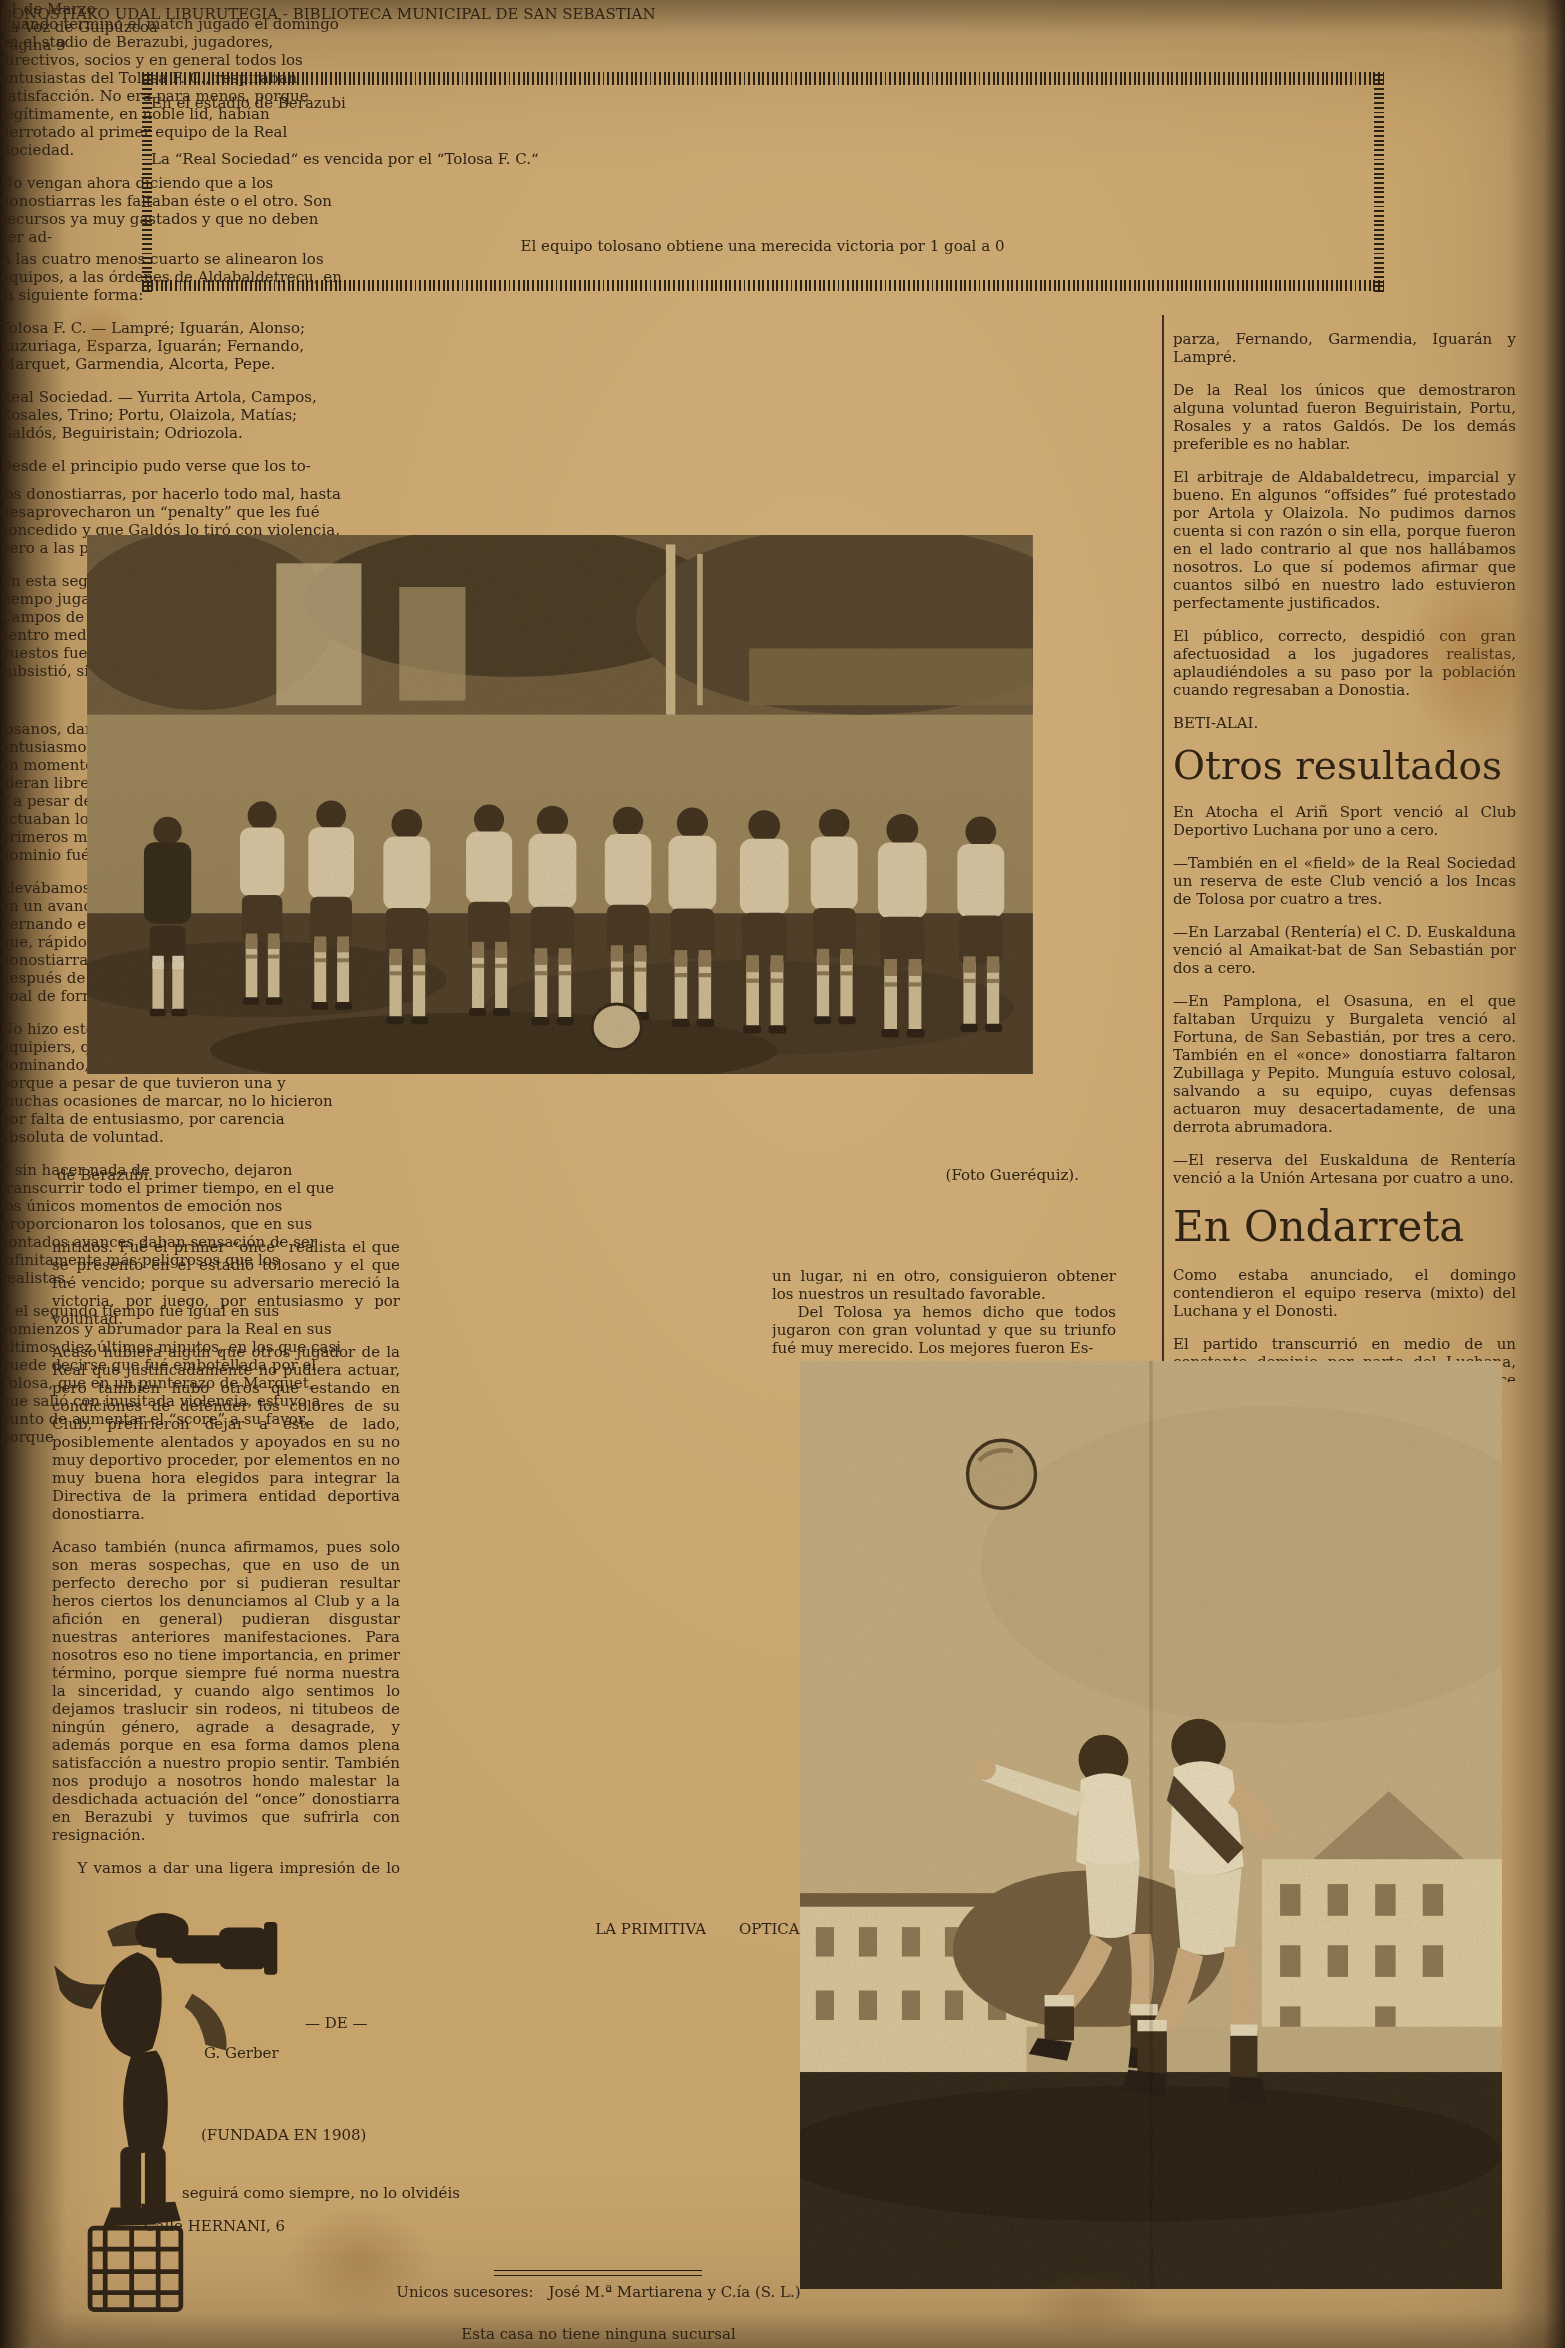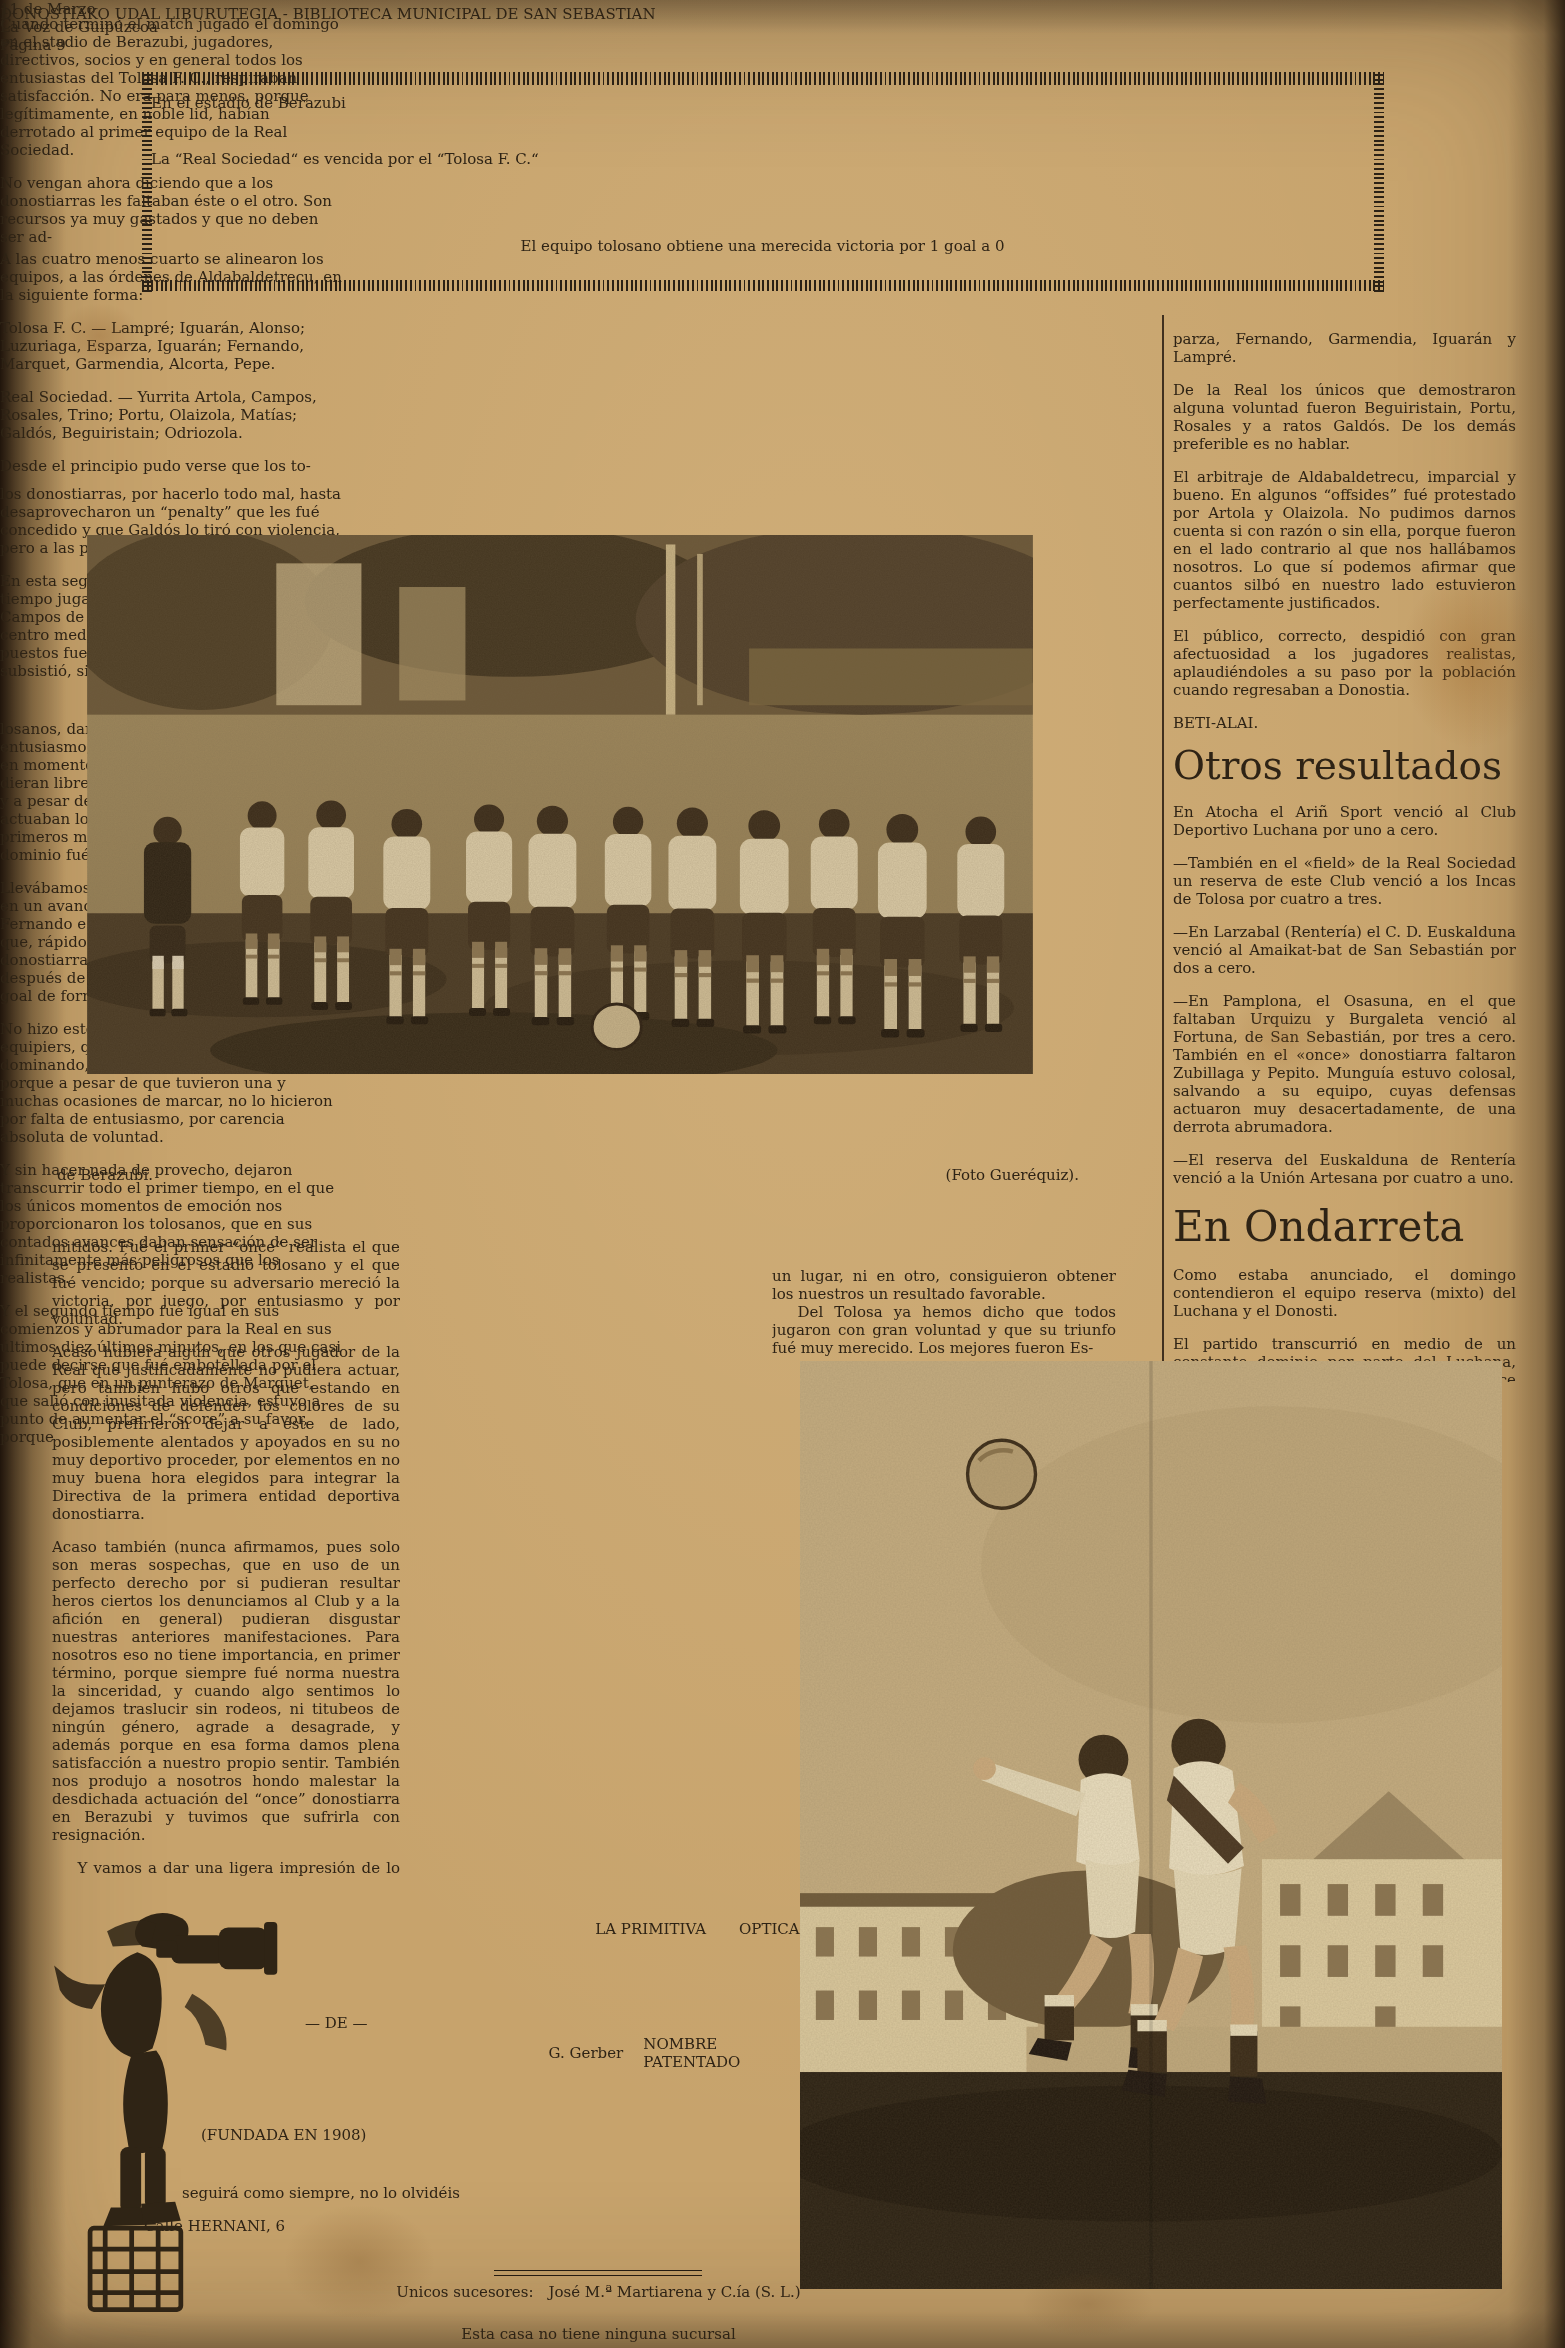--- a/index.html
+++ b/index.html
@@ -321,21 +321,21 @@
         <path d="M58 344 l0 86 M86 344 l0 86 M114 344 l0 86"></path>
       </g>
       <path d="M150 96 q40 22 36 60 l-22 -6 q-6 -30 -22 -40z" fill="#2f2415" opacity=".8"></path>
     </svg>
 
     <div class="abs" style="left:265px;top:26.5px;width:785px;display:flex;justify-content:center;align-items:baseline;gap:33px;">
       <span class="ad-primitiva">LA PRIMITIVA</span>
       <span class="ad-optica">OPTICA</span>
     </div>
     <div class="abs ad-de" style="left:265px;top:121px;width:662px;">— DE —</div>
-    <div class="abs" style="left:150px;top:142px;width:909px;display:flex;align-items:center;justify-content:center;gap:20px;">
+    <div class="abs" style="left:164px;top:142px;width:909px;display:flex;align-items:center;justify-content:space-between;gap:20px;">
       <span class="ad-name">G. Gerber</span>
       <span class="badge">
         <span>NOMBRE</span><br>
         <span>PATENTADO</span>
       </span>
     </div>
     <div class="abs ad-founded" style="left:161px;top:233px;width:719px;">(FUNDADA EN 1908)</div>
     <div class="abs ad-slogan" style="left:142px;top:291px;width:833px;">seguirá como siempre, no lo olvidéis</div>
     <div class="abs ad-street-row" style="left:104px;top:324px;width:909px;">
       <div class="tribar" style="width:170px;"></div>

